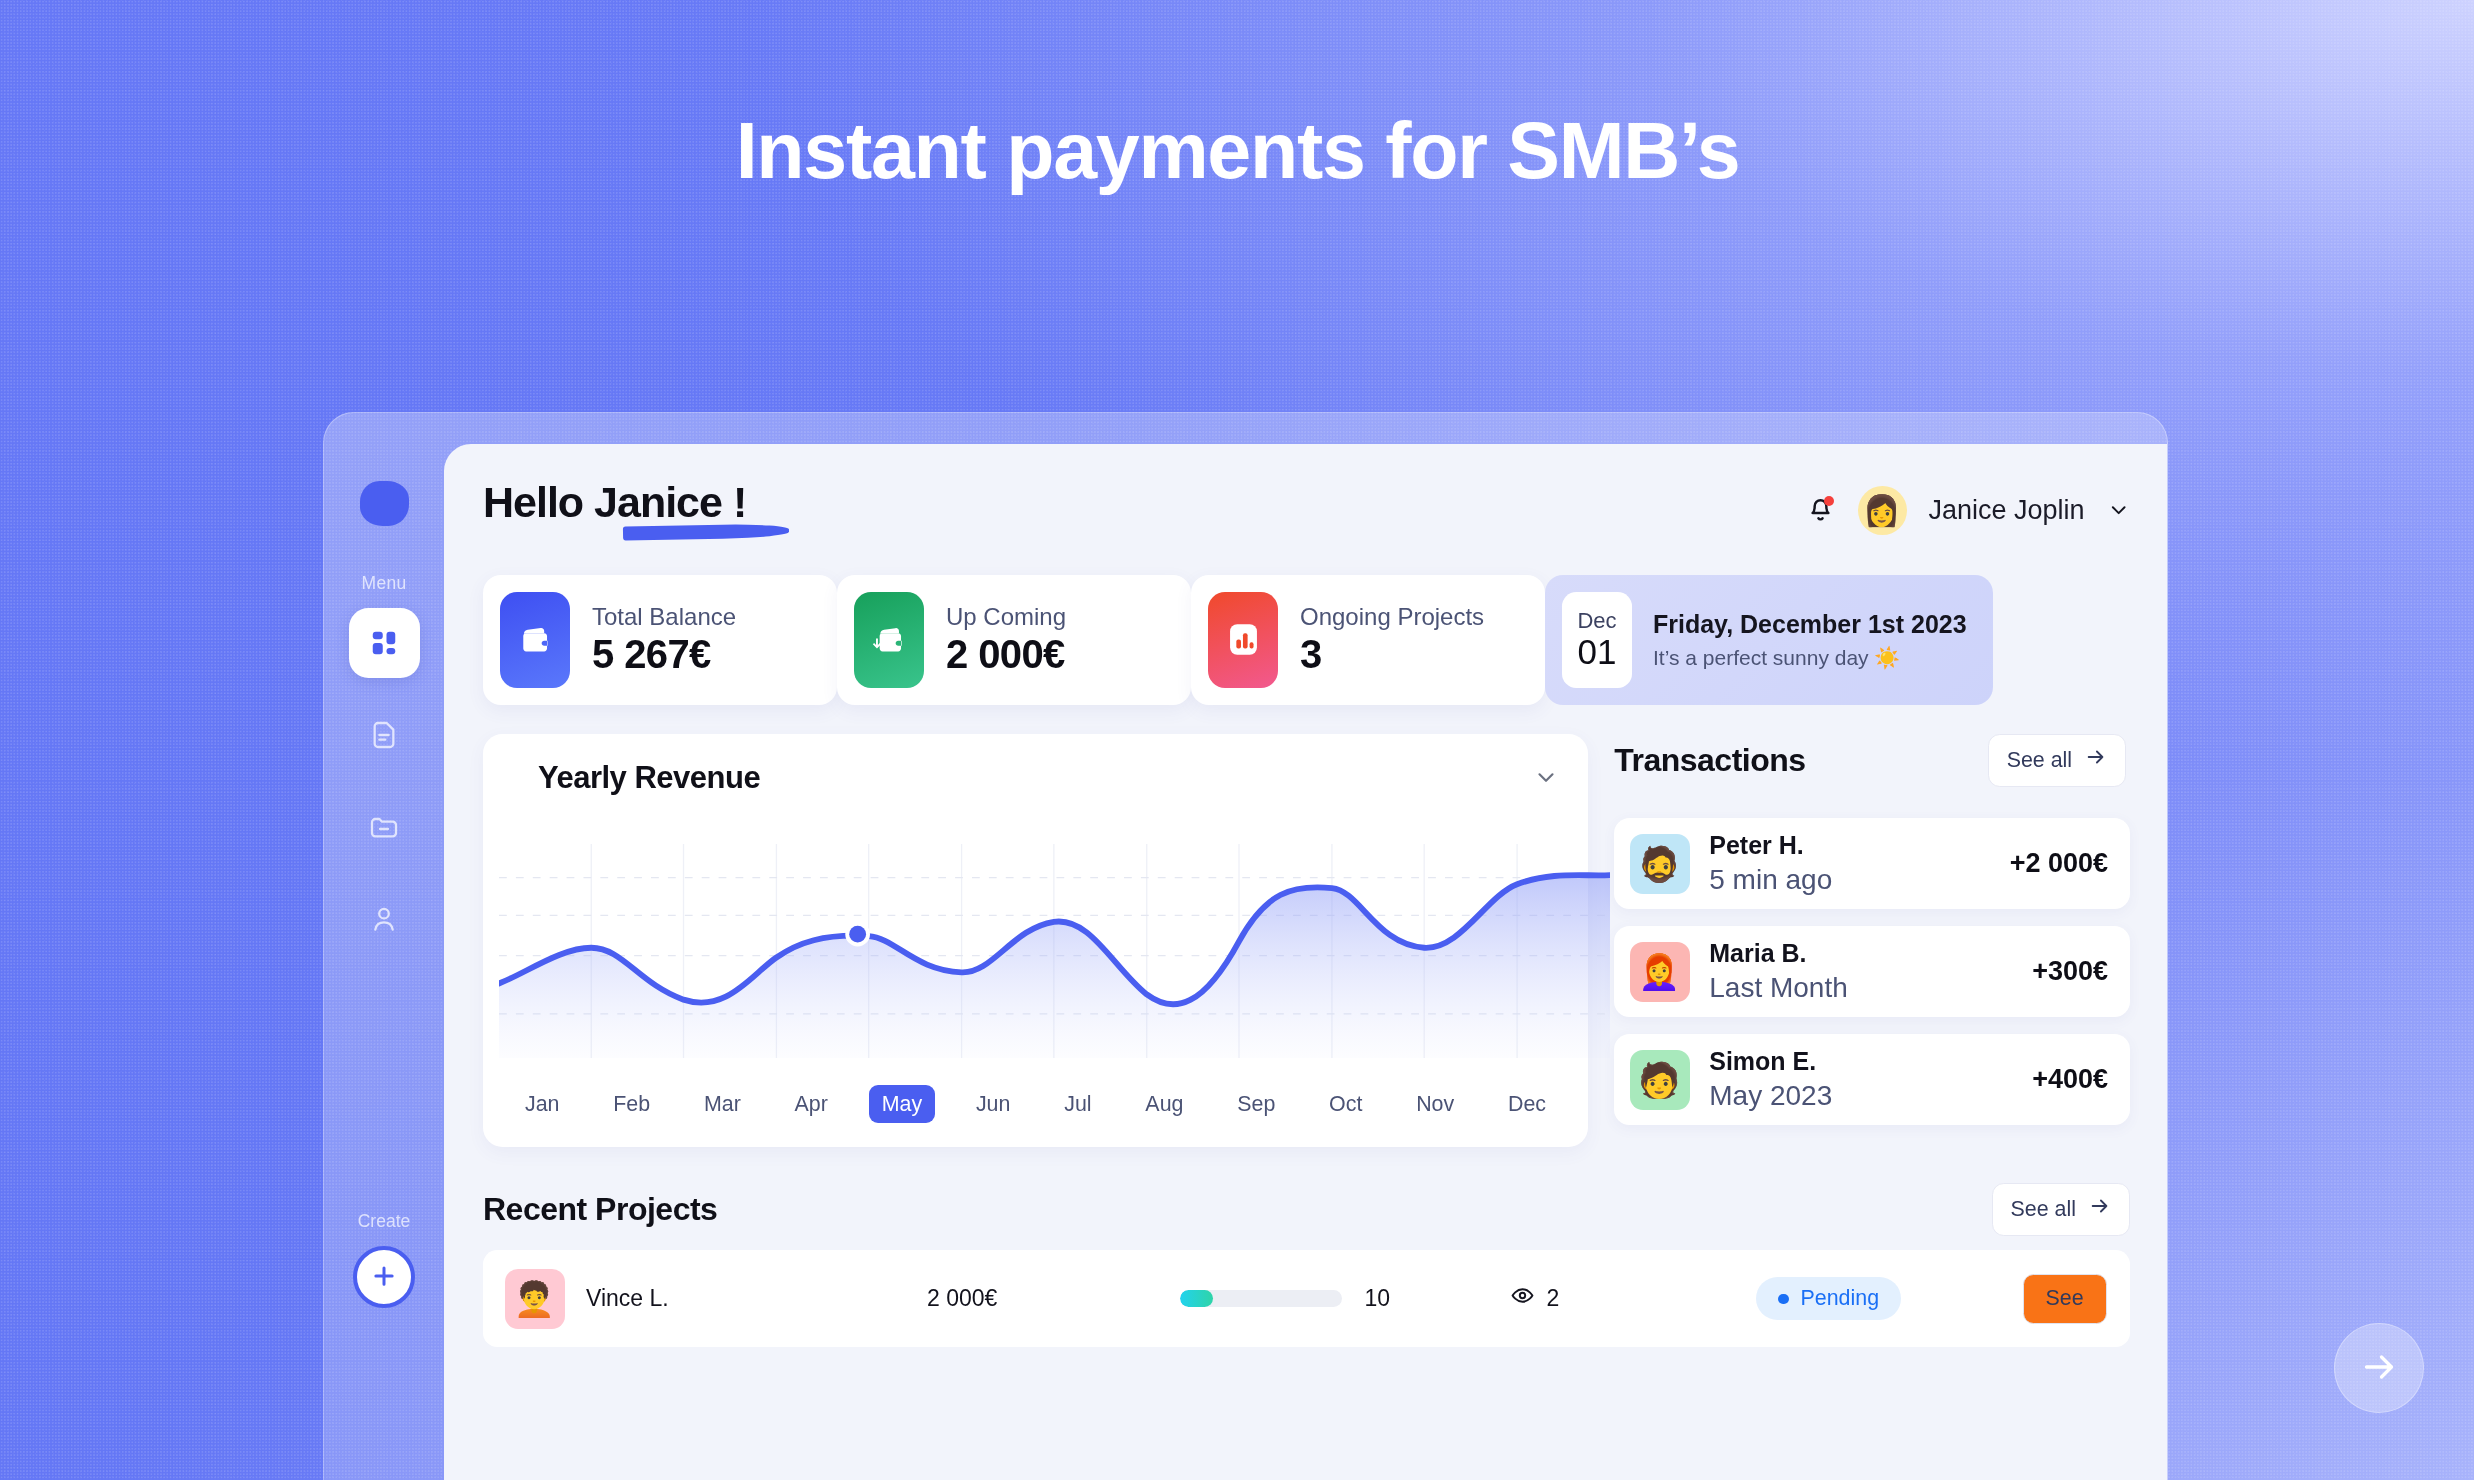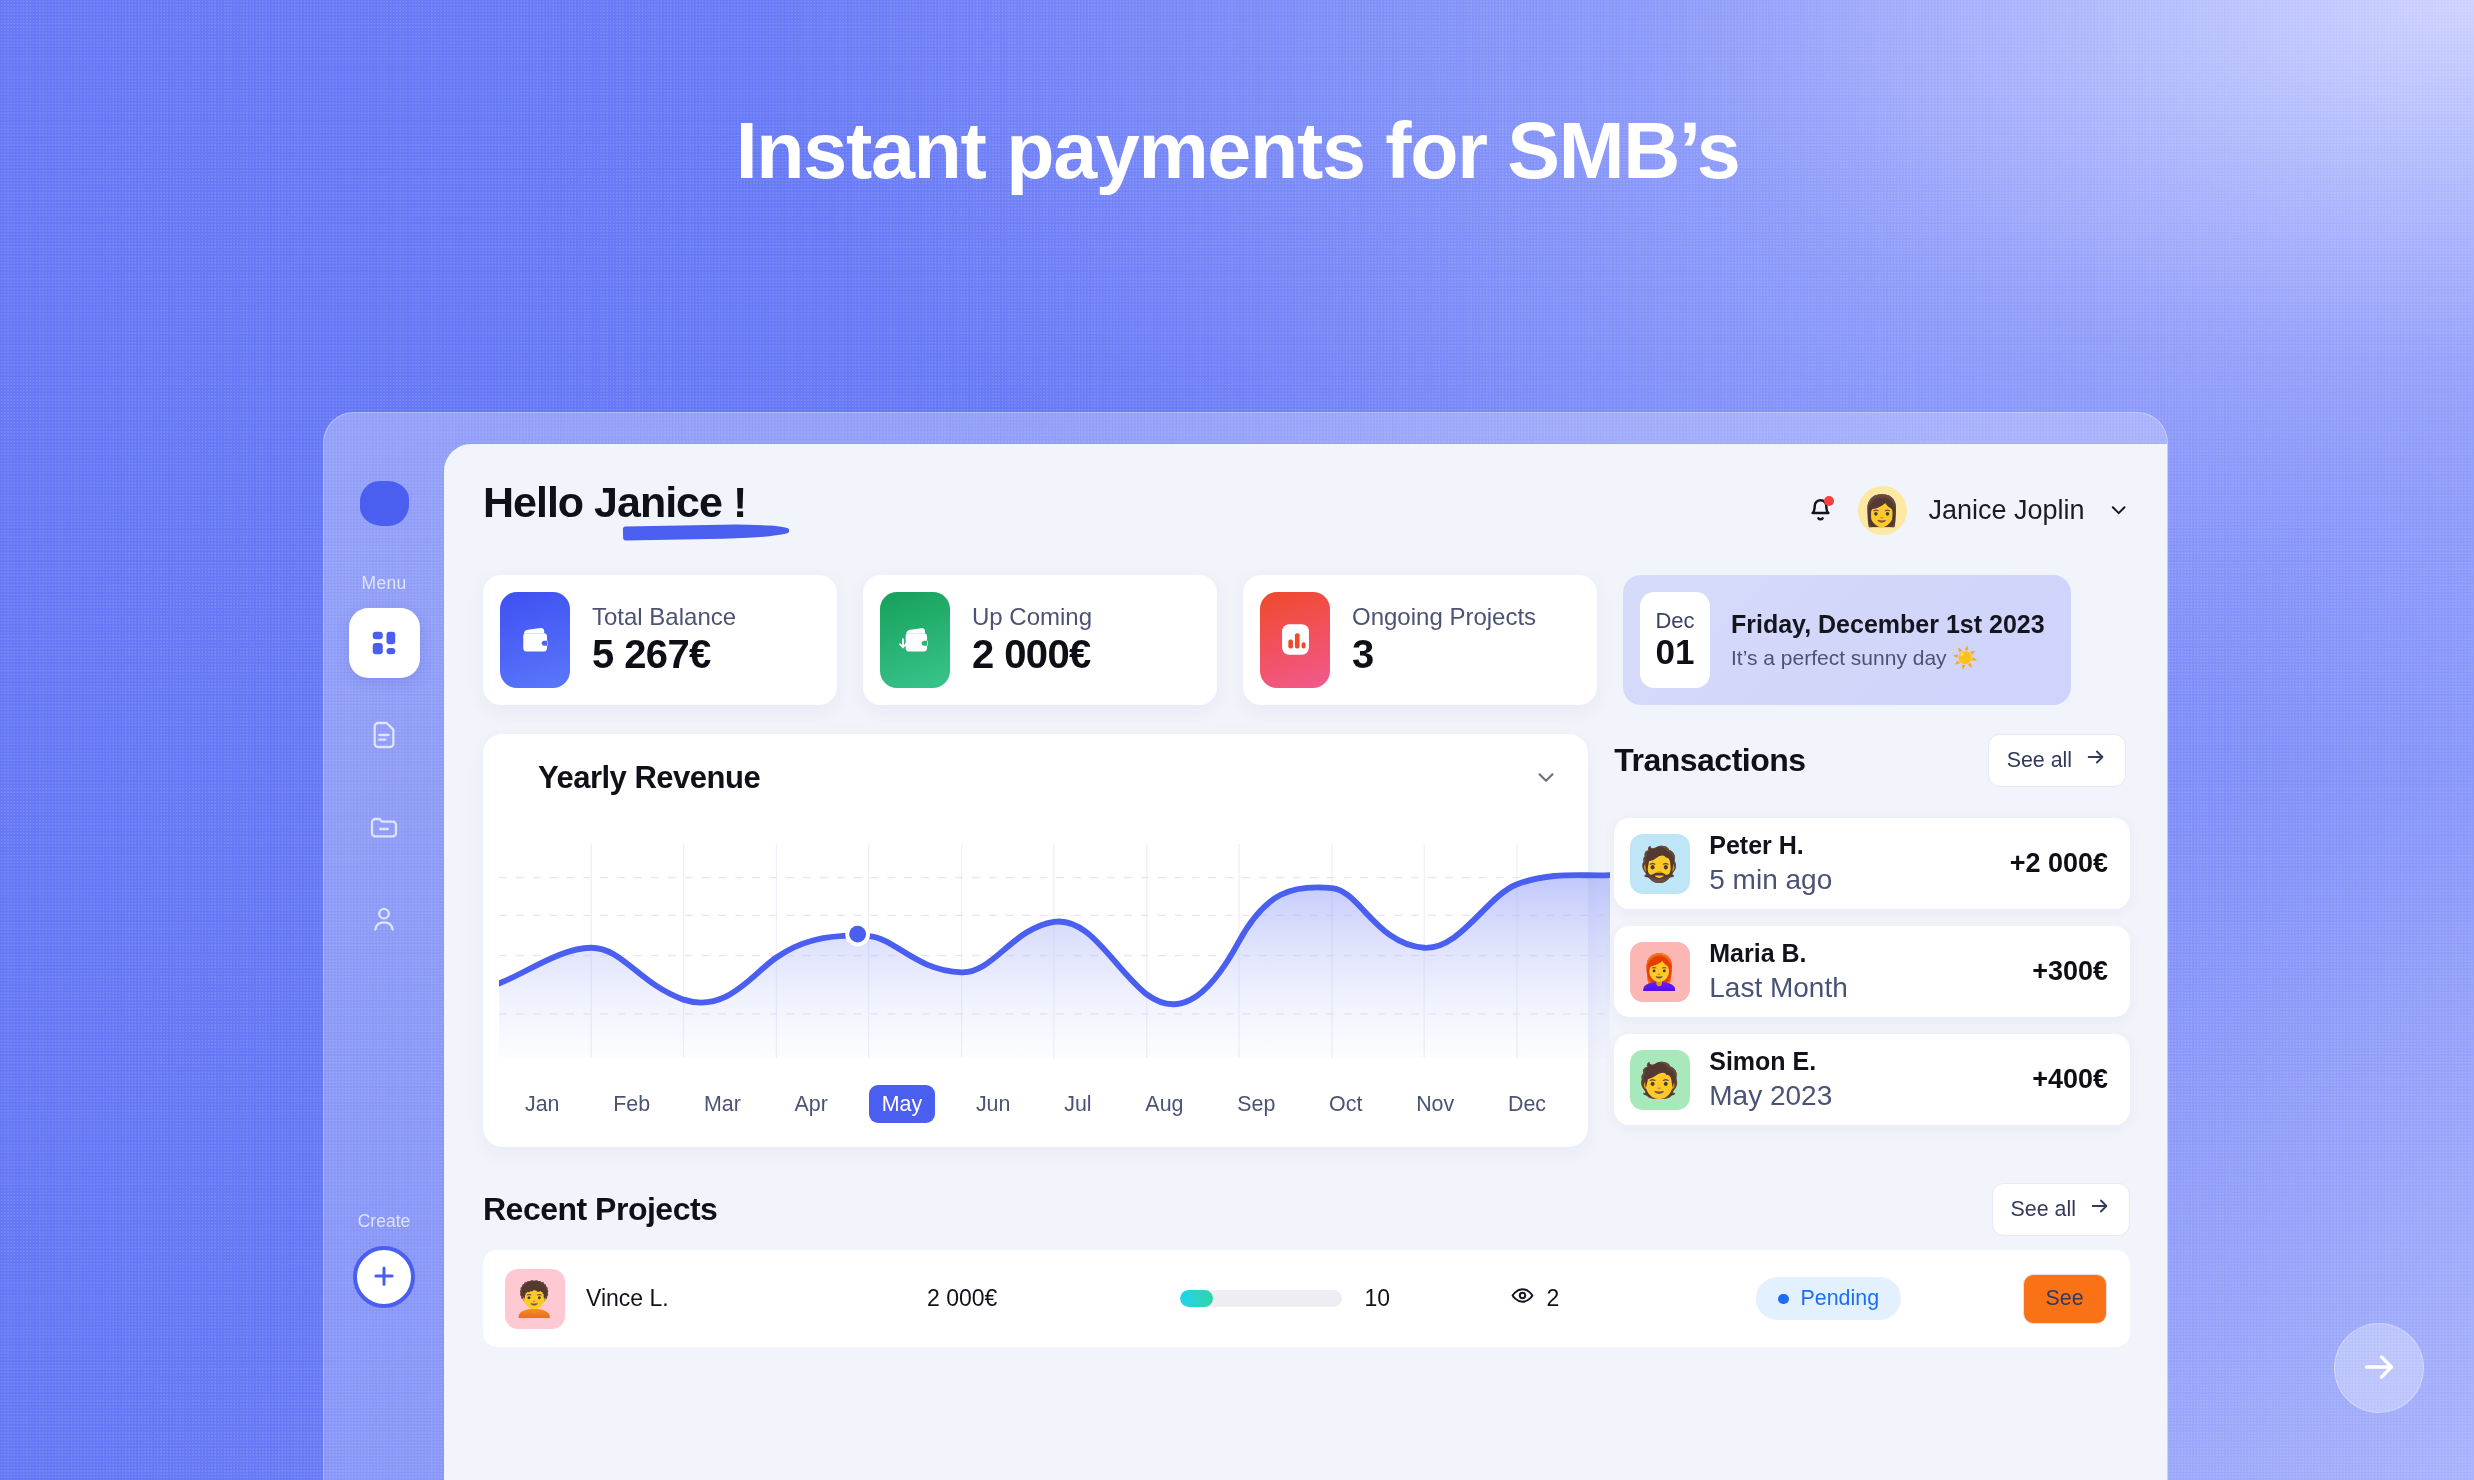--- a/index.html
+++ b/index.html
@@ -87,21 +87,21 @@
   .user-area{ display:flex; align-items:center; gap:22px; margin-top:7.8px; }
   .bell{ position:relative; width:31px; height:31px; }
   .bell .dot{ position:absolute; right:1.3px; top:1.3px; width:10.4px; height:10.4px; border-radius:50%; background:#f5403c; }
   .avatar{
     width:49px; height:49px; border-radius:50%; background:#fde9a4;
     display:flex; align-items:center; justify-content:center; font-size:30px; overflow:hidden;
   }
   .uname{ font-size:27px; color:#1b1b28; font-weight:400; }
 
   
-  .stats{ display:flex; gap:26px; margin-top:40px;align-items:center; }
+  .stats{ display:flex; margin-top:40px;align-items:center; }
   .stat{
     width:354px; height:130px; background:#ffffff; border-radius:18px;
     display:flex; align-items:center; padding:0 0 0 17px; gap:22px;
     box-shadow:0 5.2px 17px rgba(80,90,170,.07);
   }
   .stat-ico{
     width:70px; height:96px; border-radius:17px;
     display:flex; align-items:center; justify-content:center; flex:none;
   }
   .ico-blue{ background:linear-gradient(160deg,#3e4ff2 0%,#5a78fb 100%); }
@@ -113,21 +113,21 @@
   .daycard{
     width:448px; height:130px; border-radius:18px;
     background:linear-gradient(135deg,#d7dbfa,#cdd3fa);
     display:flex; align-items:center; gap:21px; padding:0 0 0 17px;
   }
   .daybox{
     width:70px; height:96px; background:#fff; border-radius:14.3px;
     display:flex; flex-direction:column; align-items:center; justify-content:center; flex:none;
   }
   .daybox .m{ font-size:22px; color:#3b4160; font-weight:500; }
-  .daybox .d{ font-size:35px; color:#0e0e16; font-weight:700; margin-top:-2.6px; }
+  .daybox .d{ font-size:35px; color:#0e0e16; font-weight:400; margin-top:-2.6px; }
   .daytext .t1{ font-size:25px; color:#15151f; font-weight:600; }
   .daytext .t2{ font-size:21px; color:#4b5375; margin-top:6.5px; }
 
   
   .midrow{ display:flex; gap:26px; margin-top:29px; }
 
   .chartcard{
     width:1140px; height:413px; background:#ffffff; border-radius:19.5px;
     padding:26px 29px 0 29px; position:relative;
     box-shadow:0 5.2px 17px rgba(80,90,170,.06);

